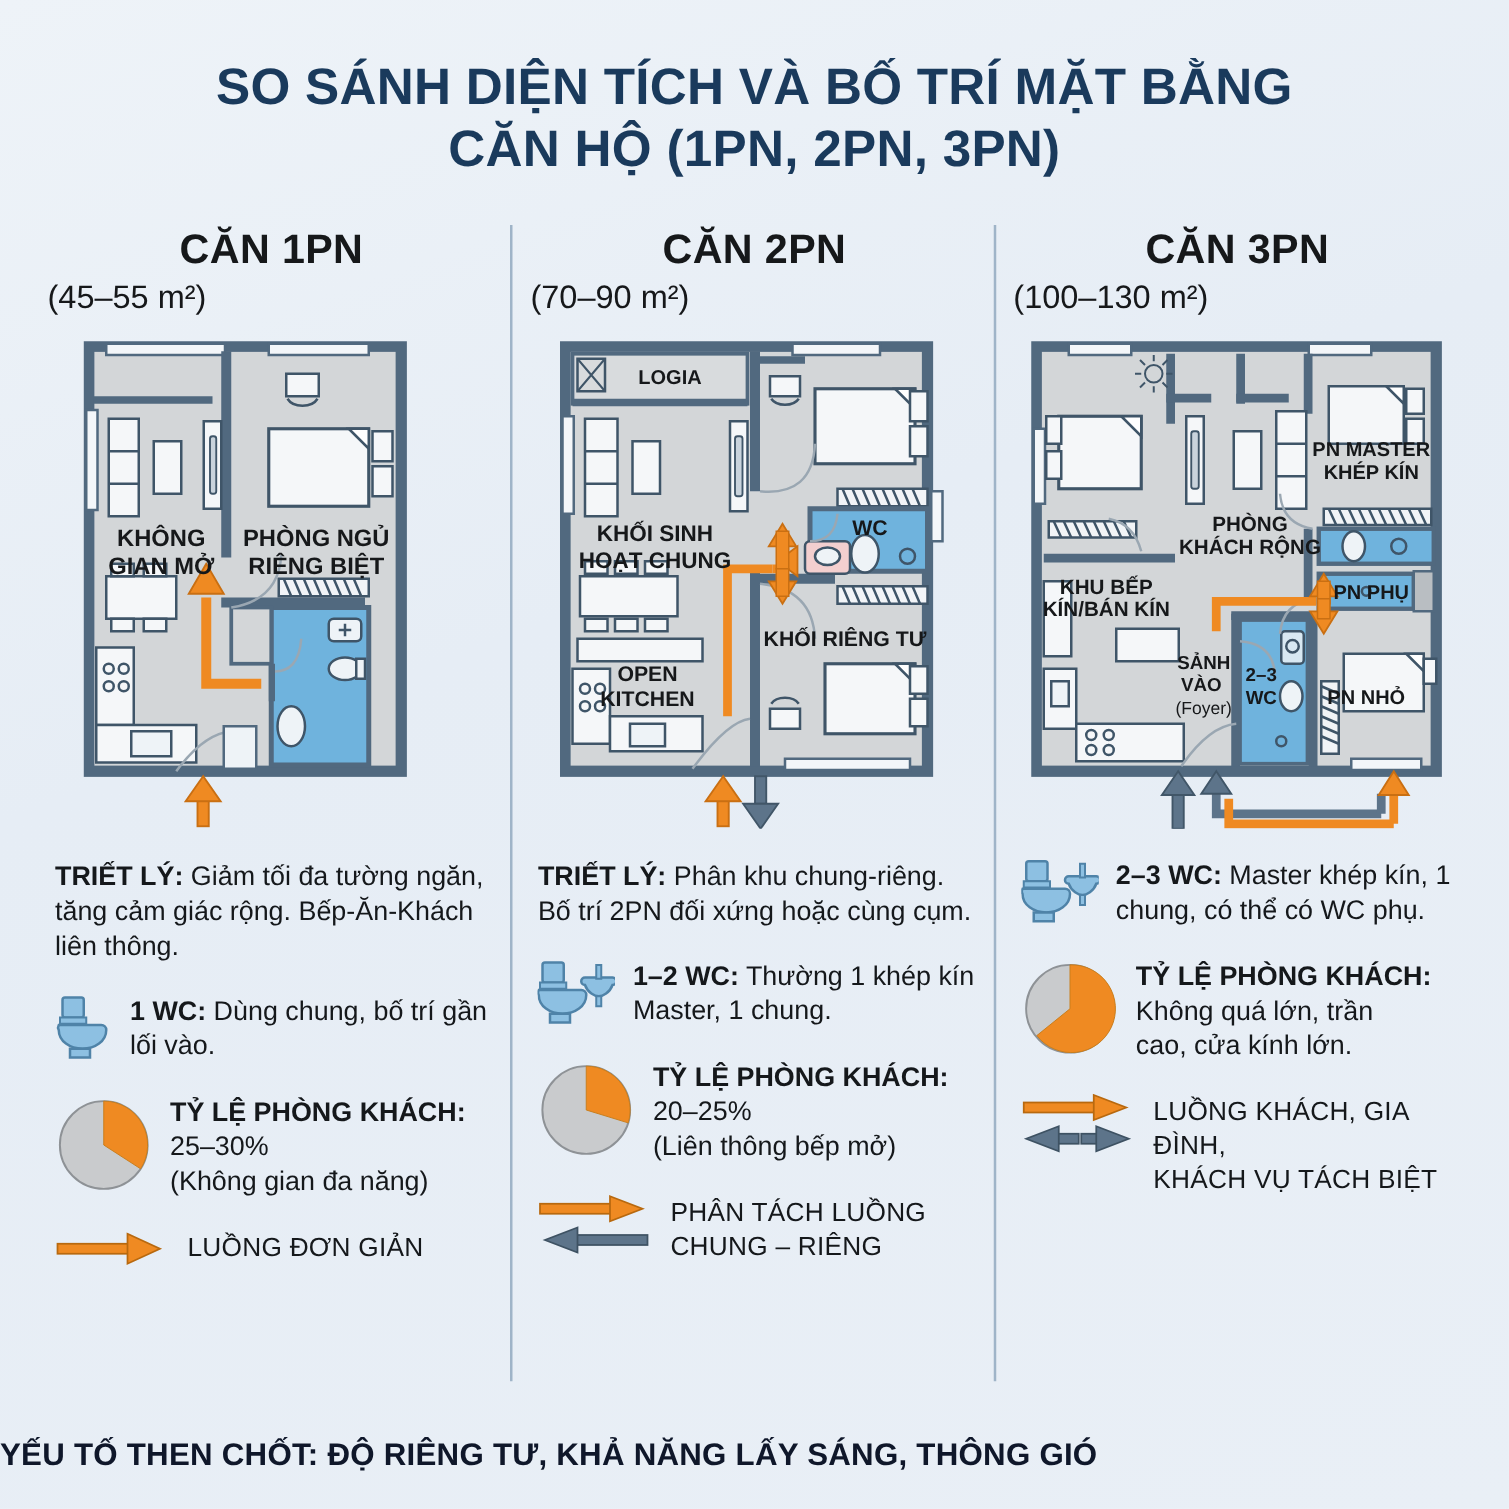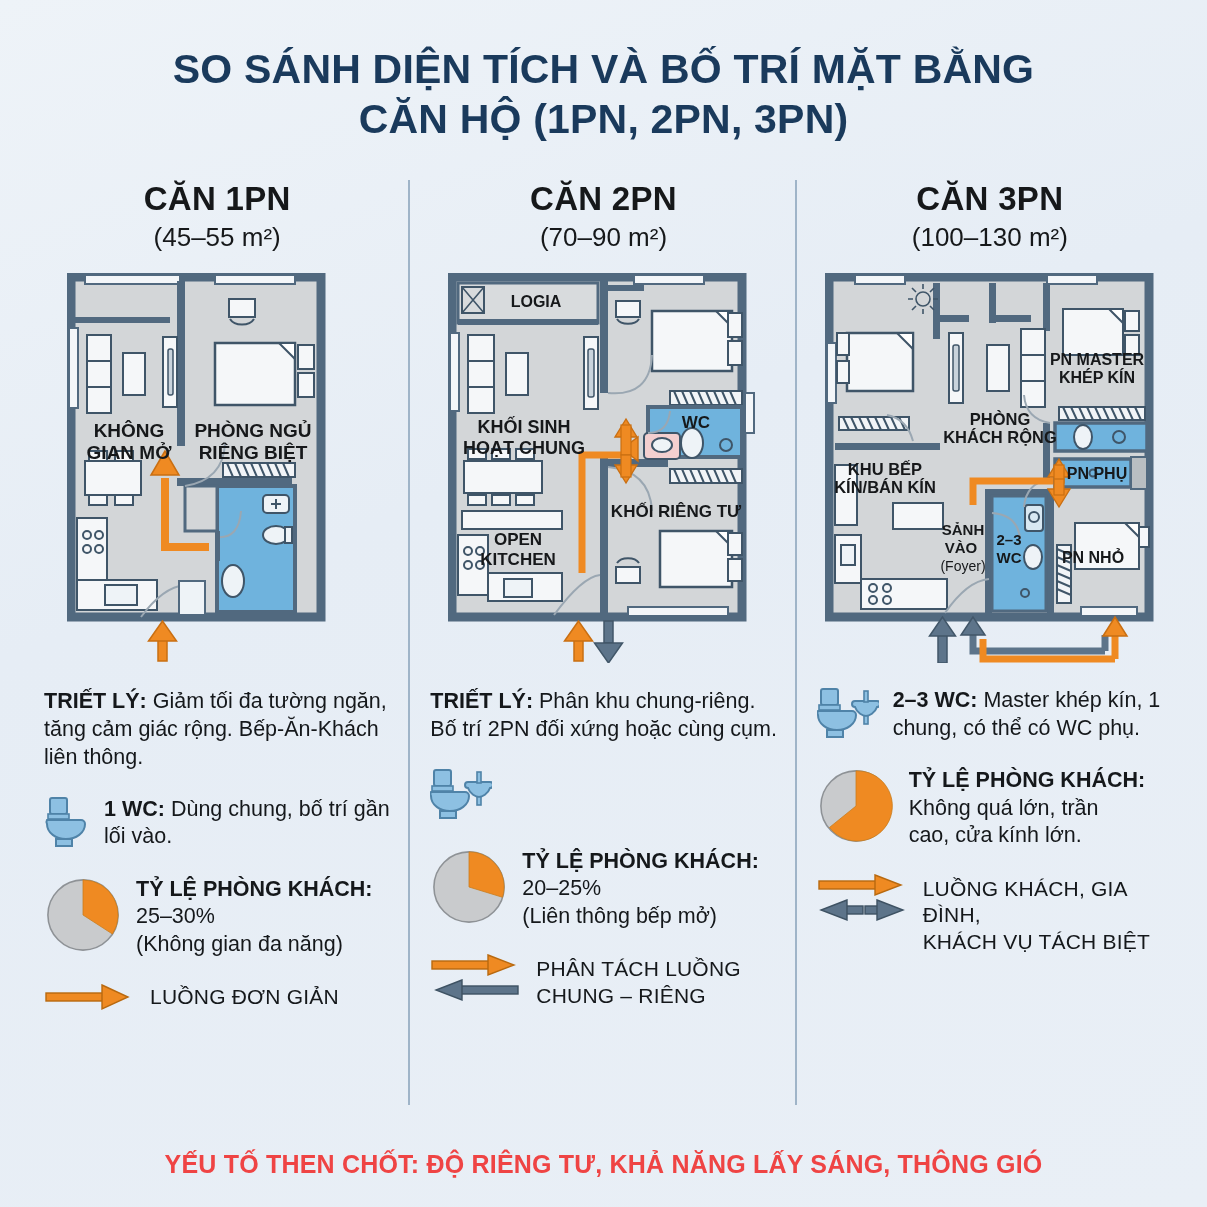--- a/index.html
+++ b/index.html
@@ -42,21 +42,20 @@
   }
   .col-title {
     text-align:center;
     color:#16181a;
     font-weight:bold;
     font-size: 33px;
     margin-top: 6px;
     letter-spacing: .3px;
   }
   .col-sub {
-    text-align:center;
     color:#16181a;
     font-size: 26px;
     margin-top: 4px;
   }
 
   
   .plan-wrap { margin-top: 20px; display:flex; justify-content:center; }
   .plan { display:block; }
 
   
@@ -80,24 +79,23 @@
   .row .txt { font-size: 21.5px; color:#15181b; line-height:1.28; padding-top:2px; }
   .row .txt b { font-weight: bold; }
   .row.pie .txt { padding-top: 0px; }
   .row.legend { margin-top: 24px; }
   .row.legend .txt { font-size: 21px; letter-spacing:.2px; }
 
   
   .footer {
     position:absolute;
     left:0; right:0; bottom: 28px;
-    text-align:center;
     font-size: 25px;
     font-weight:bold;
-    color:#ef4444;
+    color:#0f172a;
     letter-spacing:.2px;
   }
 </style>
 </head>
 <body>
 
 <div class="page">
 
   <div class="title">
     <span class="l1">SO SÁNH DIỆN TÍCH VÀ BỐ TRÍ MẶT BẰNG</span>
@@ -363,20 +361,23 @@
         <span class="ico">
           <svg width="62" height="56" viewBox="0 0 62 56">
             <rect x="4" y="4" width="17" height="16" rx="2" fill="#8dc0e2" stroke="#4f83a8" stroke-width="2"></rect>
             <rect x="2" y="20" width="21" height="5" fill="#8dc0e2" stroke="#4f83a8" stroke-width="1.6"></rect>
             <path d="M1 26 h34 a4 4 0 0 1 4 4 c0 9 -9 15 -19 15 c-10 0 -19 -6 -19 -15 a4 4 0 0 1 0 -4 z" fill="#8dc0e2" stroke="#4f83a8" stroke-width="2"></path>
             <rect x="10" y="45" width="16" height="7" fill="#8dc0e2" stroke="#4f83a8" stroke-width="2"></rect>
             <path d="M38 16 h22 a3 3 0 0 1 0 6 c-2 6 -8 9 -11 9 c-3 0 -9 -3 -11 -9 a3 3 0 0 1 0 -6 z" fill="#8dc0e2" stroke="#4f83a8" stroke-width="2"></path>
             <rect x="47" y="6" width="4" height="11" fill="#8dc0e2" stroke="#4f83a8" stroke-width="1.6"></rect>
             <rect x="47" y="31" width="4" height="8" fill="#8dc0e2" stroke="#4f83a8" stroke-width="1.6"></rect>
           </svg>
+        </span>
+        <span class="txt">
+          <b>1–2 WC:</b><span> Thường 1 khép kín Master, 1 chung.</span>
         </span>
       </div>
 
       <div class="row pie">
         <span class="ico">
           <svg width="78" height="78" viewBox="0 0 100 100">
             <circle cx="50" cy="50" r="45" fill="#c9cbcd" stroke="#8e9296" stroke-width="2"></circle>
             <path d="M50 50 L50 5 A45 45 0 0 1 93.0 63.2 Z" fill="#ef8a22" stroke="#c97d1c" stroke-width="1"></path>
           </svg>
         </span>

